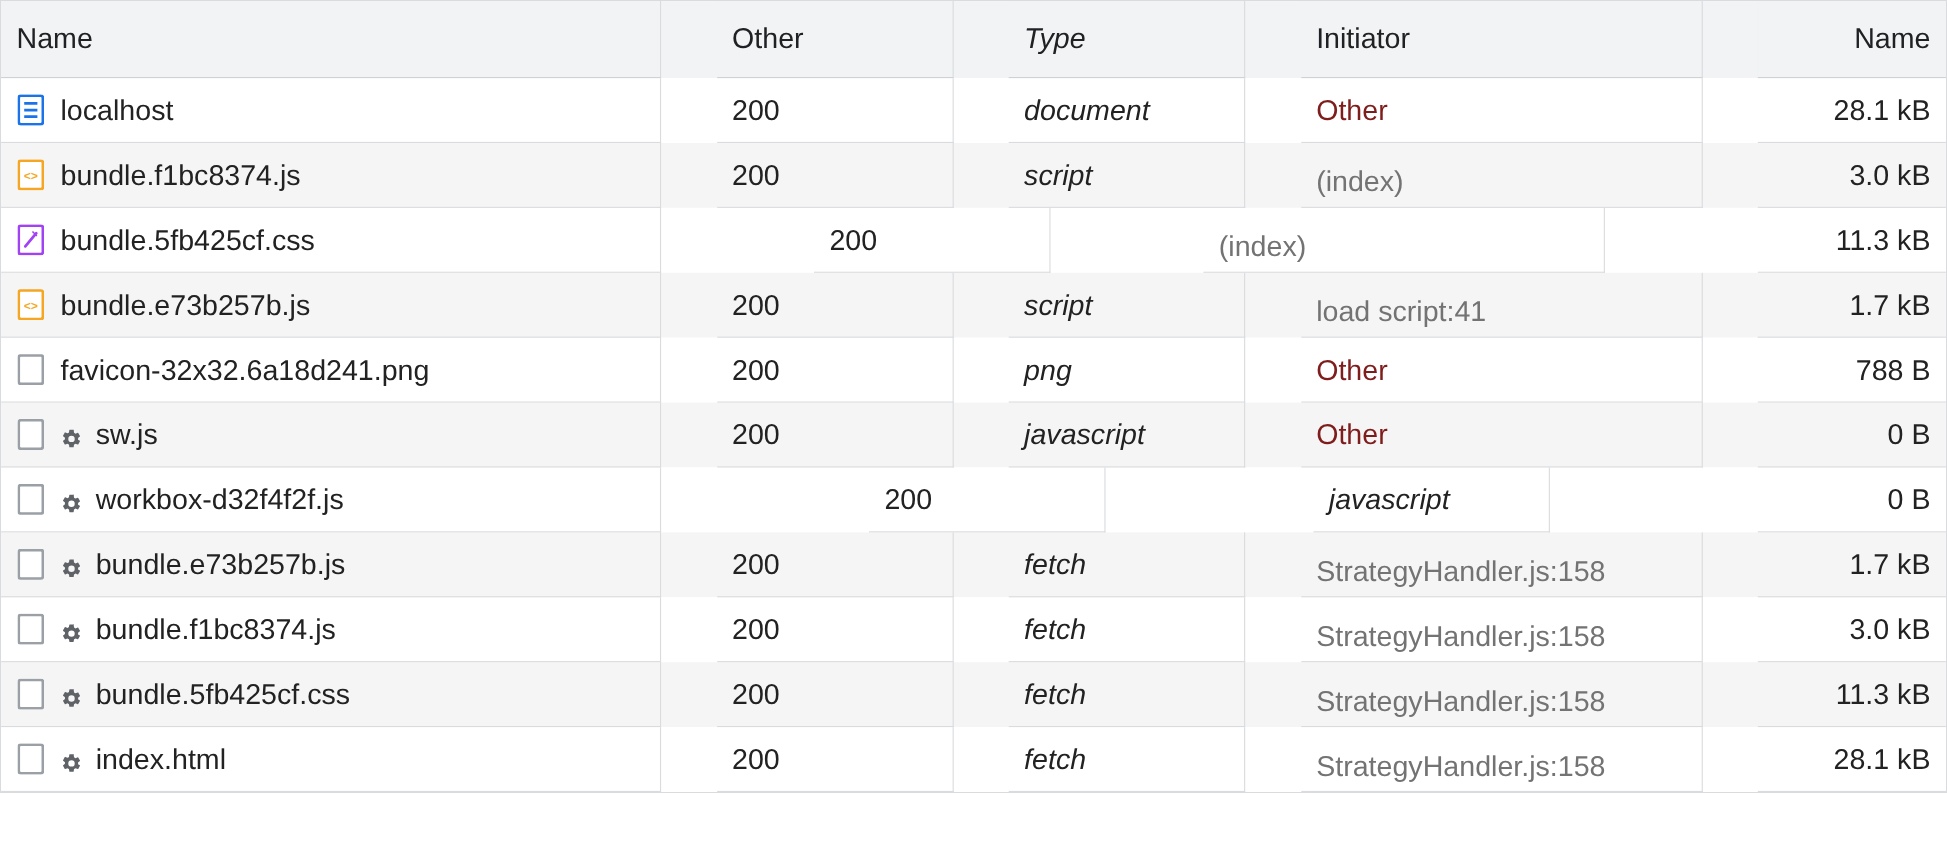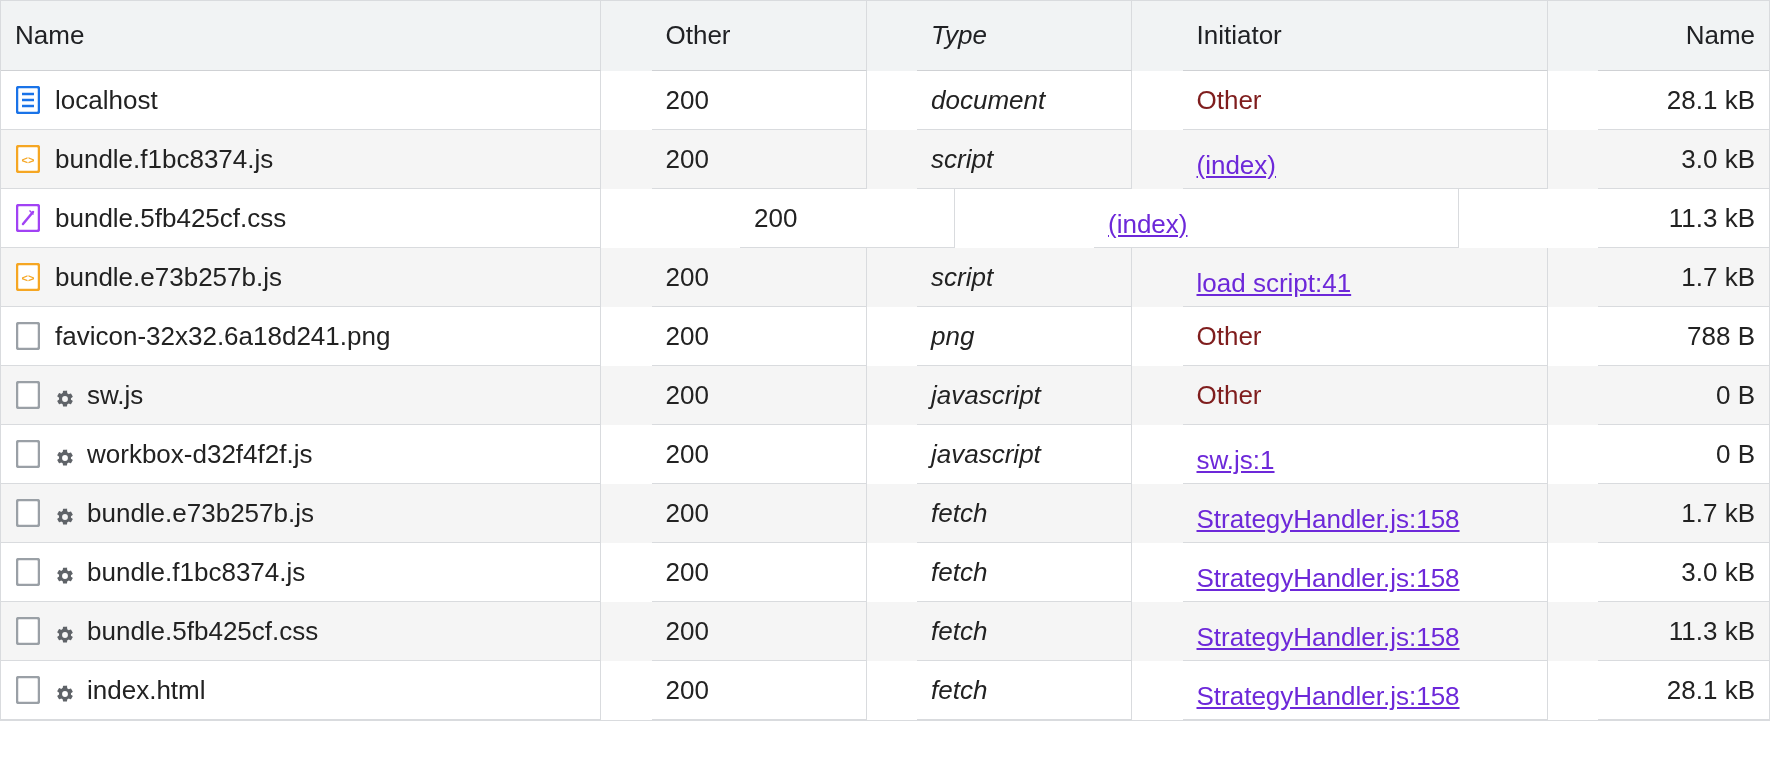--- a/index.html
+++ b/index.html
@@ -64,22 +64,21 @@
     display:flex;
     align-items:center;
     gap: 12px;
   }
   .gear {
     width: 20px;
     height: 20px;
     flex-shrink:0;
   }
   .initiator-link {
-    color: #6d28d9;
-    text-decoration: underline;
+    color: #737373;
     cursor: pointer;
     margin-top: 12px;
   }
   .initiator-plain {
     color: #7f1d1d;
   }
 </style>
 </head>
 <body>
 
@@ -222,23 +221,20 @@
             <span class="gear-wrap">
               <span class="gear"><svg viewBox="0 0 24 24" width="20" height="20">
                   <path fill="#5f6368" d="M19.14,12.94a7.07,7.07,0,0,0,0-1.88l2-1.55a.5.5,0,0,0,.12-.64l-1.9-3.29a.5.5,0,0,0-.6-.22l-2.35.94a7,7,0,0,0-1.63-.94l-.36-2.5A.5.5,0,0,0,13.9,2h-3.8a.5.5,0,0,0-.49.42l-.36,2.5a7,7,0,0,0-1.63.94l-2.35-.94a.5.5,0,0,0-.6.22L2.77,8.43a.5.5,0,0,0,.12.64l2,1.55a7.07,7.07,0,0,0,0,1.88l-2,1.55a.5.5,0,0,0-.12.64l1.9,3.29a.5.5,0,0,0,.6.22l2.35-.94a7,7,0,0,0,1.63.94l.36,2.5a.5.5,0,0,0,.49.42h3.8a.5.5,0,0,0,.49-.42l.36-2.5a7,7,0,0,0,1.63-.94l2.35.94a.5.5,0,0,0,.6-.22l1.9-3.29a.5.5,0,0,0-.12-.64ZM12,15.5A3.5,3.5,0,1,1,15.5,12,3.5,3.5,0,0,1,12,15.5Z"></path>
                 </svg></span>
               <span>workbox-d32f4f2f.js</span>
             </span>
           </div>
         </div>
         <div class="cell col-status">200</div>
         <div class="cell col-type">javascript</div>
-        <div class="cell col-initiator">
-          <span class="initiator-link">sw.js:1</span>
-        </div>
         <div class="cell col-size">0 B</div>
       </div>
       <div class="row data-row">
         <div class="cell col-name">
           <div class="name-inner">
             <span class="file-icon">
               <svg viewBox="0 0 24 28" width="24" height="28">
                 <rect x="1" y="1" width="22" height="26" rx="2" fill="white" stroke="#9aa0a6" stroke-width="2.5"></rect>
               </svg>
             </span>

